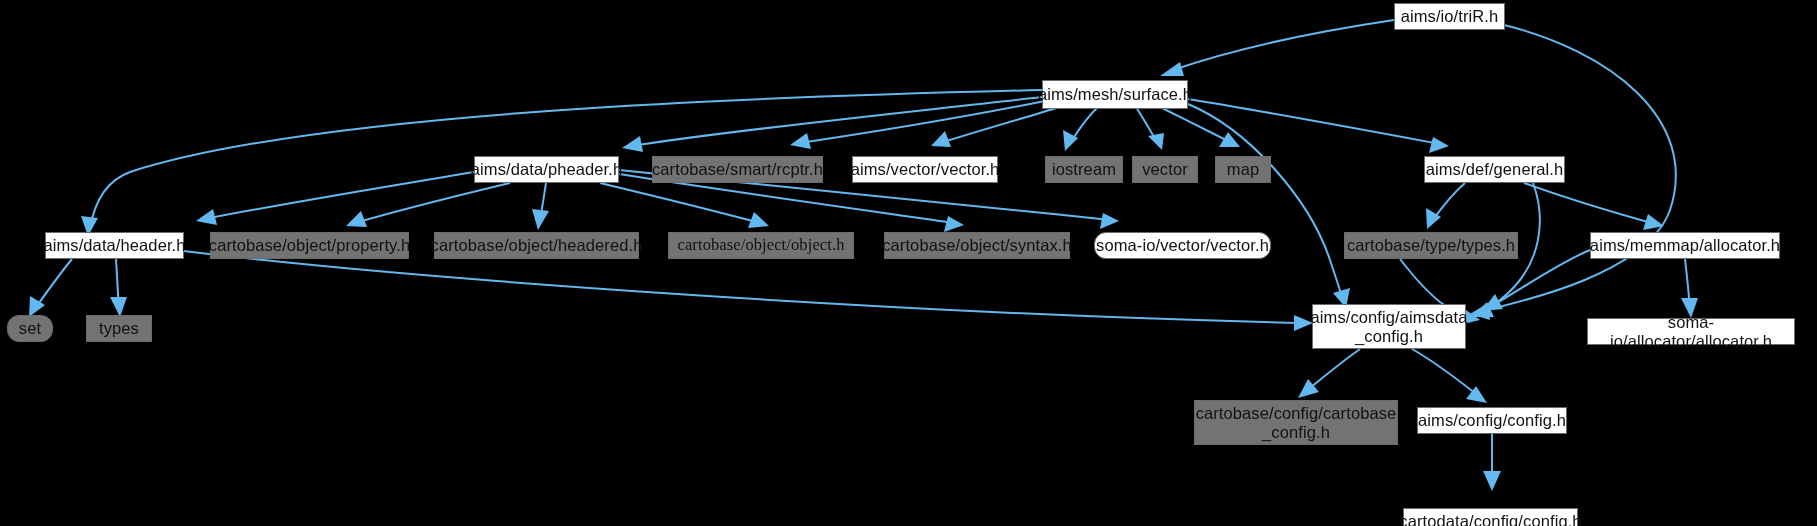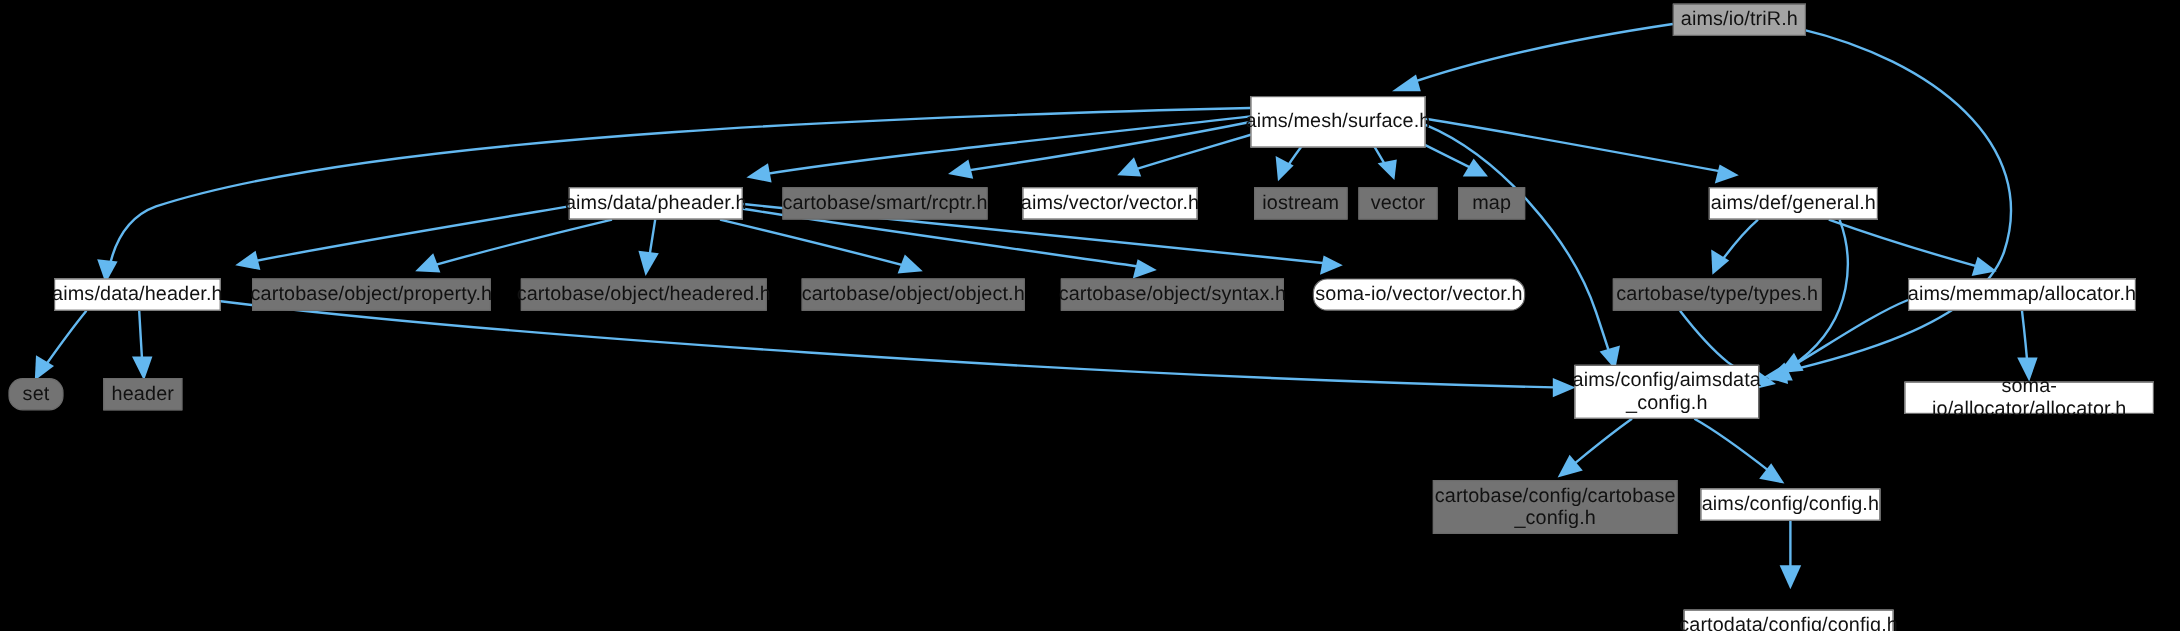--- a/index.html
+++ b/index.html
@@ -5,21 +5,21 @@
   html,body{margin:0;padding:0;background:#000;}
   #graph{position:relative;width:1817px;height:526px;background:#000;
          font-family:"Liberation Sans", sans-serif;}
   svg{position:absolute;top:0;left:0;width:1817px;height:526px;}
   .node{position:absolute;box-sizing:border-box;border:1px solid #6b6b6b;
         display:flex;align-items:center;justify-content:center;text-align:center;
         color:#111;font-size:16.5px;line-height:1.12;letter-spacing:.1px;
         white-space:pre-line;}
   .fill-white{background:#ffffff;}
   .fill-grey{background:#737373;}
-  .fill-dark{background:#a3a3a3;}
+  .fill-dark{background:#ffffff;}
 </style>
 </head>
 <body>
 
 <div id="graph">
   <svg viewBox="0 0 1817 526" xmlns="http://www.w3.org/2000/svg">
     <g id="edges" fill="none" stroke="#63b8f0" stroke-width="2">
         <path d="M1394,20 C1300,34 1230,50 1170,71"></path>
         <path d="M1500,24 C1610,50 1700,120 1670,210 C1648,272 1530,300 1478,312"></path>
         <path d="M1042,90 C790,96 320,110 130,172 C108,180 95,200 90,228"></path>
@@ -77,38 +77,38 @@
         <polygon points="1480,320 1459,325 1466,310"></polygon>
         <polygon points="1691,318 1681,298 1698,298"></polygon>
         <polygon points="1482,311 1495,294 1503,309"></polygon>
         <polygon points="1298,398 1308,379 1319,392"></polygon>
         <polygon points="1487,403 1466,399 1476,386"></polygon>
         <polygon points="1492,491 1483,471 1501,471"></polygon>
       </g>
   </svg>
   <div id="nodes">
       <div class="node fill-dark" style="left: 1394px; top: 3px; width: 111px; height: 27px;">aims/io/triR.h</div>
-      <div class="node fill-white" style="left: 1042px; top: 80px; width: 146px; height: 43px;">aims/mesh/surface.h</div>
+      <div class="node fill-white" style="left: 1042px; top: 80px; width: 146px; height: 29px;">aims/mesh/surface.h</div>
       <div class="node fill-white" style="left: 474px; top: 156px; width: 145px; height: 27px;">aims/data/pheader.h</div>
       <div class="node fill-grey" style="left: 652px; top: 156px; width: 171px; height: 27px;">cartobase/smart/rcptr.h</div>
       <div class="node fill-white" style="left: 852px; top: 156px; width: 146px; height: 27px;">aims/vector/vector.h</div>
       <div class="node fill-grey" style="left: 1029px; top: 156px; width: 78px; height: 27px; margin-left: 16px;">iostream</div>
       <div class="node fill-grey" style="left: 1132px; top: 156px; width: 66px; height: 27px;">vector</div>
       <div class="node fill-grey" style="left: 1215px; top: 156px; width: 56px; height: 27px;">map</div>
       <div class="node fill-white" style="left: 1424px; top: 156px; width: 141px; height: 27px;">aims/def/general.h</div>
       <div class="node fill-white" style="left: 45px; top: 232px; width: 139px; height: 27px;">aims/data/header.h</div>
       <div class="node fill-grey" style="left: 210px; top: 232px; width: 199px; height: 27px;">cartobase/object/property.h</div>
       <div class="node fill-grey" style="left: 434px; top: 232px; width: 205px; height: 27px;">cartobase/object/headered.h</div>
-      <div class="node fill-grey" style="left: 668px; top: 232px; width: 186px; height: 27px;">cartobase/object/object.h</div>
+      <div class="node fill-grey" style="left: 668px; top: 232px; width: 186px; height: 27px; font-family: Liberation Serif, serif;">cartobase/object/object.h</div>
       <div class="node fill-grey" style="left: 884px; top: 232px; width: 186px; height: 27px;">cartobase/object/syntax.h</div>
       <div class="node fill-white" style="left: 1094px; top: 232px; width: 177px; height: 27px; border-radius: 12px;">soma-io/vector/vector.h</div>
       <div class="node fill-grey" style="left: 1344px; top: 232px; width: 174px; height: 27px;">cartobase/type/types.h</div>
       <div class="node fill-white" style="left: 1590px; top: 232px; width: 190px; height: 27px;">aims/memmap/allocator.h</div>
       <div class="node fill-grey" style="left: 7px; top: 315px; width: 46px; height: 27px; border-radius: 12px;">set</div>
-      <div class="node fill-grey" style="left: 86px; top: 315px; width: 66px; height: 27px;">header</div>
+      <div class="node fill-grey" style="left: 86px; top: 315px; width: 66px; height: 27px;">types</div>
       <div class="node fill-white" style="left: 1312px; top: 304px; width: 154px; height: 45px;">aims/config/aimsdata
 _config.h</div>
       <div class="node fill-white" style="left: 1587px; top: 318px; width: 208px; height: 27px;">soma-io/allocator/allocator.h</div>
       <div class="node fill-grey" style="left: 1194px; top: 400px; width: 204px; height: 45px;">cartobase/config/cartobase
 _config.h</div>
       <div class="node fill-white" style="left: 1417px; top: 407px; width: 150px; height: 27px;">aims/config/config.h</div>
       <div class="node fill-white" style="left: 1403px; top: 492px; width: 175px; height: 27px; margin-top: 16px;">cartodata/config/config.h</div>
     </div>
 </div>
 

